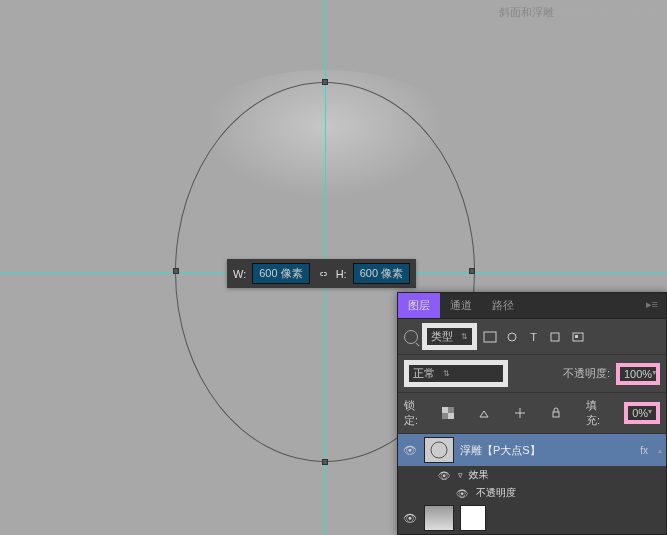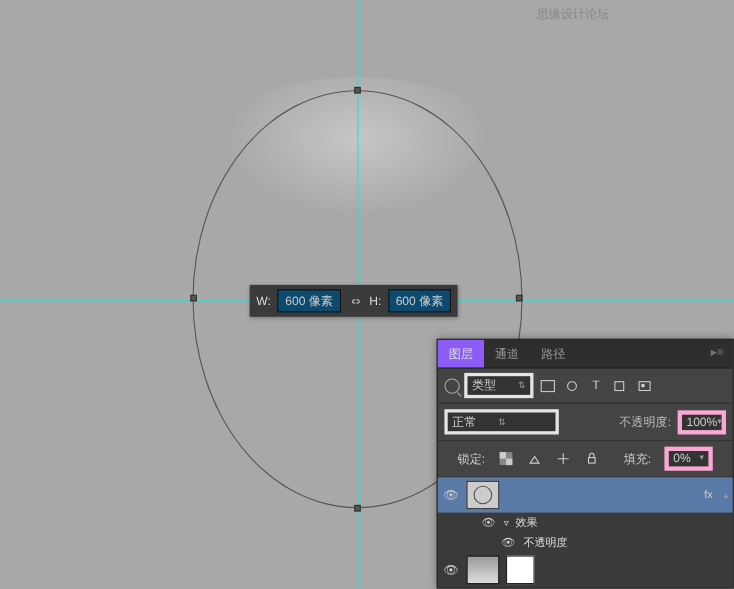--- a/index.html
+++ b/index.html
@@ -16,27 +16,27 @@
 .dim-field{background:#0c4a6e;padding:2px 6px;color:#ccc;border:1px solid #111}
 .link-icon{width:14px;height:14px;display:flex;align-items:center;justify-content:center;color:#ccc}
 .panel{position:absolute;right:0;bottom:0;width:270px;background:#444;border:1px solid #222;color:#ccc;font-size:11px;box-shadow:0 0 8px rgba(0,0,0,0.4)}
 .tabs{display:flex;background:#2e2e2e;border-bottom:1px solid #222}
 .tab{padding:5px 10px;color:#999;cursor:pointer}
 .tab.active{background:#8b5cf6;color:#ddd}
 .panel-drag{margin-left:auto;padding:5px 8px;color:#777}
 .row{display:flex;align-items:center;padding:4px 6px;gap:4px;border-bottom:1px solid #333}
 .search-ic{width:14px;height:14px;border:1px solid #aaa;border-radius:50%;position:relative}
 .search-ic::after{content:"";position:absolute;width:5px;height:1px;background:#aaa;bottom:-2px;right:-3px;transform:rotate(45deg)}
-.select{background:#333;border:3px solid #e5e5e5;padding:1px 4px;display:flex;align-items:center;gap:20px;color:#ccc}
+.select{background:#333;border:5px solid #e5e5e5;padding:1px 4px;display:flex;align-items:center;gap:8px;color:#ccc}
 .chev{font-size:8px;color:#999}
 .ibtn{width:18px;height:16px;display:flex;align-items:center;justify-content:center;color:#ccc}
 .row2{display:flex;align-items:center;padding:5px 6px;gap:6px;border-bottom:1px solid #333}
 .row2 .label{color:#bbb}
 .pct{background:#333;border:4px solid #f9a8d4;padding:1px 4px;width:44px;display:flex;justify-content:space-between;align-items:flex-start}
-.lock-row{display:flex;align-items:center;padding:5px 18px;gap:12px;border-bottom:1px solid #333}
+.lock-row{display:flex;align-items:center;padding:5px 6px;gap:24px;border-bottom:1px solid #333}
 .lockic{width:14px;height:14px;display:flex;align-items:center;justify-content:center}
 .layer-list{background:#3a3a3a;max-height:150px}
 .layer{display:flex;align-items:center;padding:3px 4px;gap:6px}
 .layer.sel{background:#5a7aa8}
 .eye{width:16px;color:#ccc;text-align:center}
 .thumb{width:30px;height:26px;background:#ccc;border:1px solid #222;display:flex;align-items:center;justify-content:center}
 .thumb.g{background:linear-gradient(#999,#ddd)}
 .mask{width:26px;height:26px;background:#fff;border:1px solid #222}
 .lname{flex:1;color:#eee;font-size:11px}
 .fx{color:#ccc;font-size:10px;margin-left:auto;margin-right:4px}
@@ -52,21 +52,21 @@
   <div class="circle"></div>
   <div class="guide-v" style="left:325px"></div>
   <div class="guide-h" style="top:273px"></div>
   <div class="anchor" style="left:325px;top:82px"></div>
   <div class="anchor" style="left:176px;top:271px"></div>
   <div class="anchor" style="left:472px;top:271px"></div>
   <div class="anchor" style="left:325px;top:462px"></div>
 </div>
 
 <div class="watermark">
-  <span>思缘设计论坛</span>
+  <span>斜面和浮雕</span>
   <span class="url">WWW.MISSYUAN.COM</span>
 </div>
 
 <div class="dim-box">
   <span>W:</span>
   <span class="dim-field">600 像素</span>
   <span class="link-icon">
     <svg width="12" height="12" viewBox="0 0 12 12">
         <path d="M3 6a2 2 0 012-2h1v1H5a1 1 0 000 2h1v1H5a2 2 0 01-2-2zm4-2h1a2 2 0 010 4H7V7h1a1 1 0 000-2H7V4z" fill="#ccc"></path>
       </svg>
@@ -154,20 +154,21 @@
       </span>
   </div>
   <div class="layer-list">
     <div class="layer sel">
       <span class="eye">👁</span>
       <span class="thumb">
           <svg width="22" height="22">
             <circle cx="11" cy="11" r="8" fill="none" stroke="#555"></circle>
           </svg>
         </span>
+      <span class="lname">浮雕【P大点S】</span>
       <span class="fx">fx</span>
       <span class="chev">▴</span>
     </div>
     <div class="sub">
       <span class="eye">👁</span>
       <span class="ar">▿</span>
       <span>效果</span>
     </div>
     <div class="sub" style="padding-left:56px">
       <span class="eye">👁</span>

